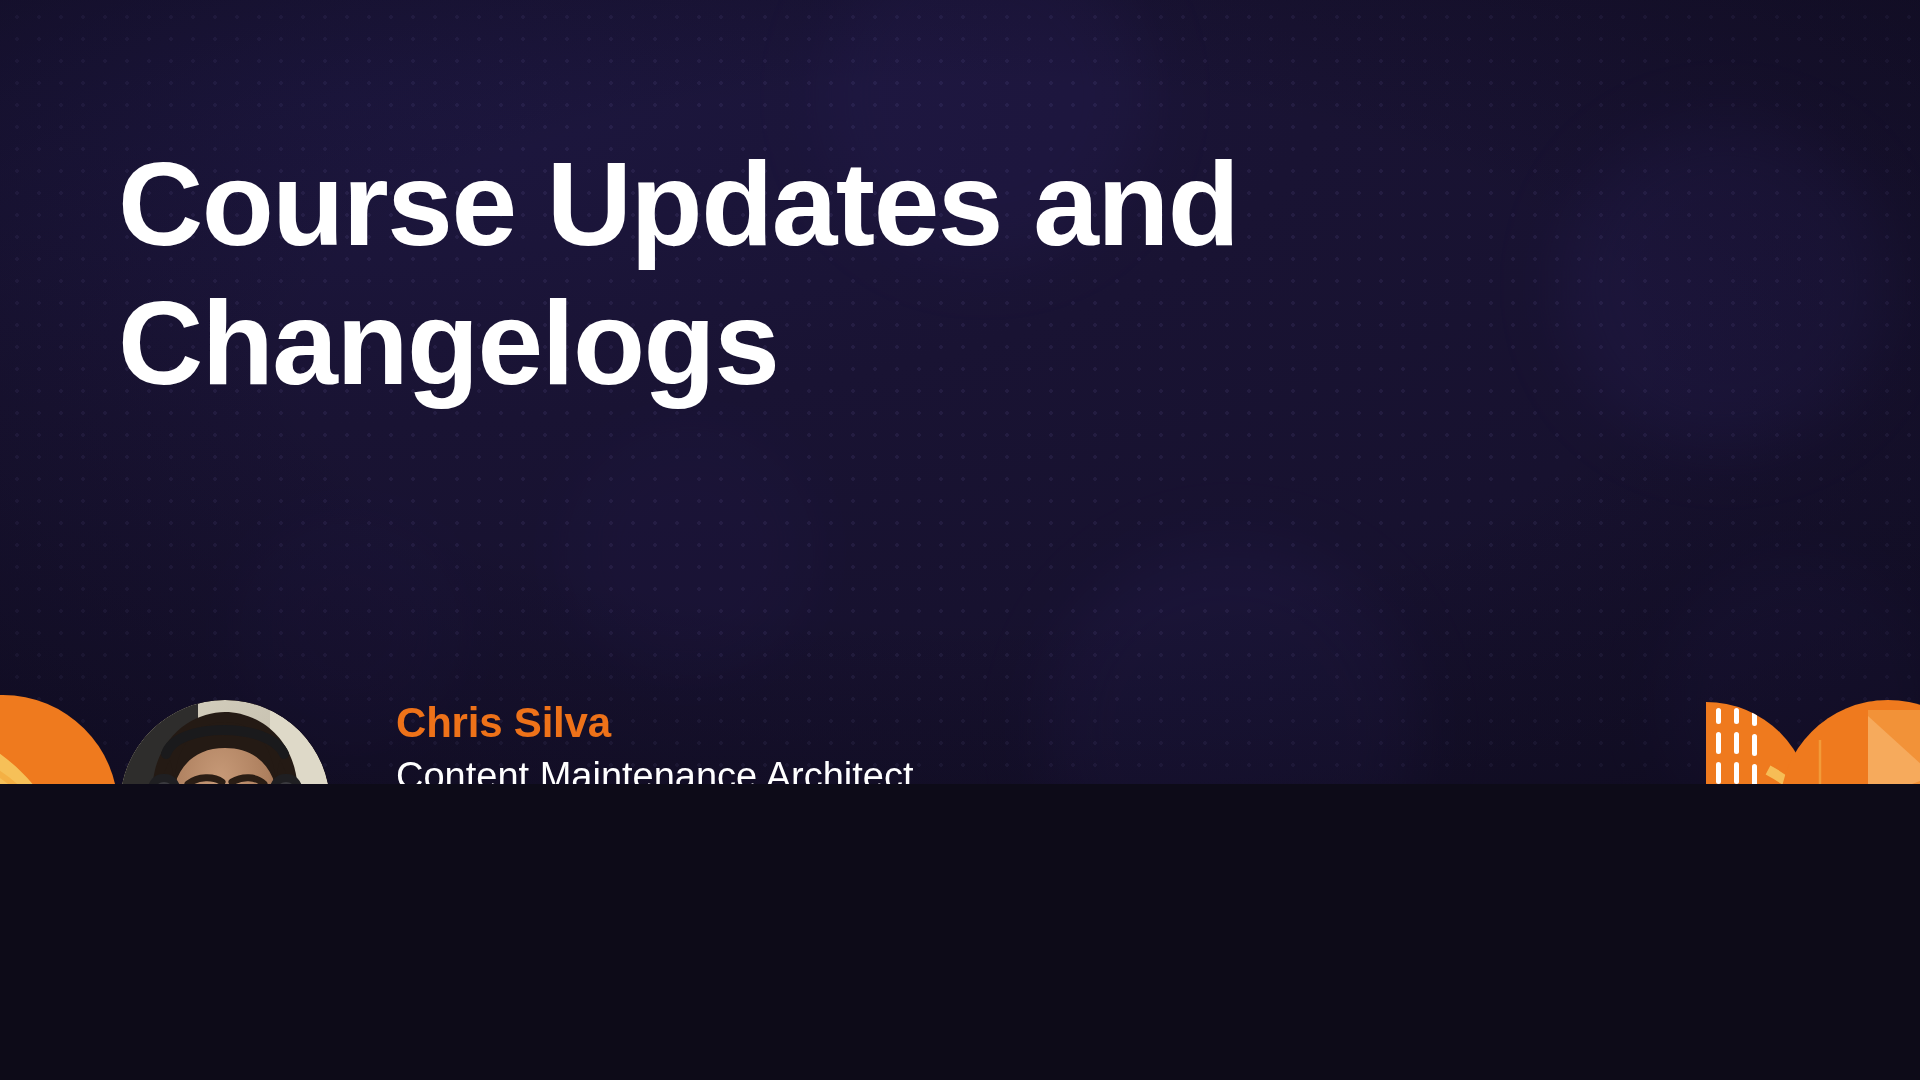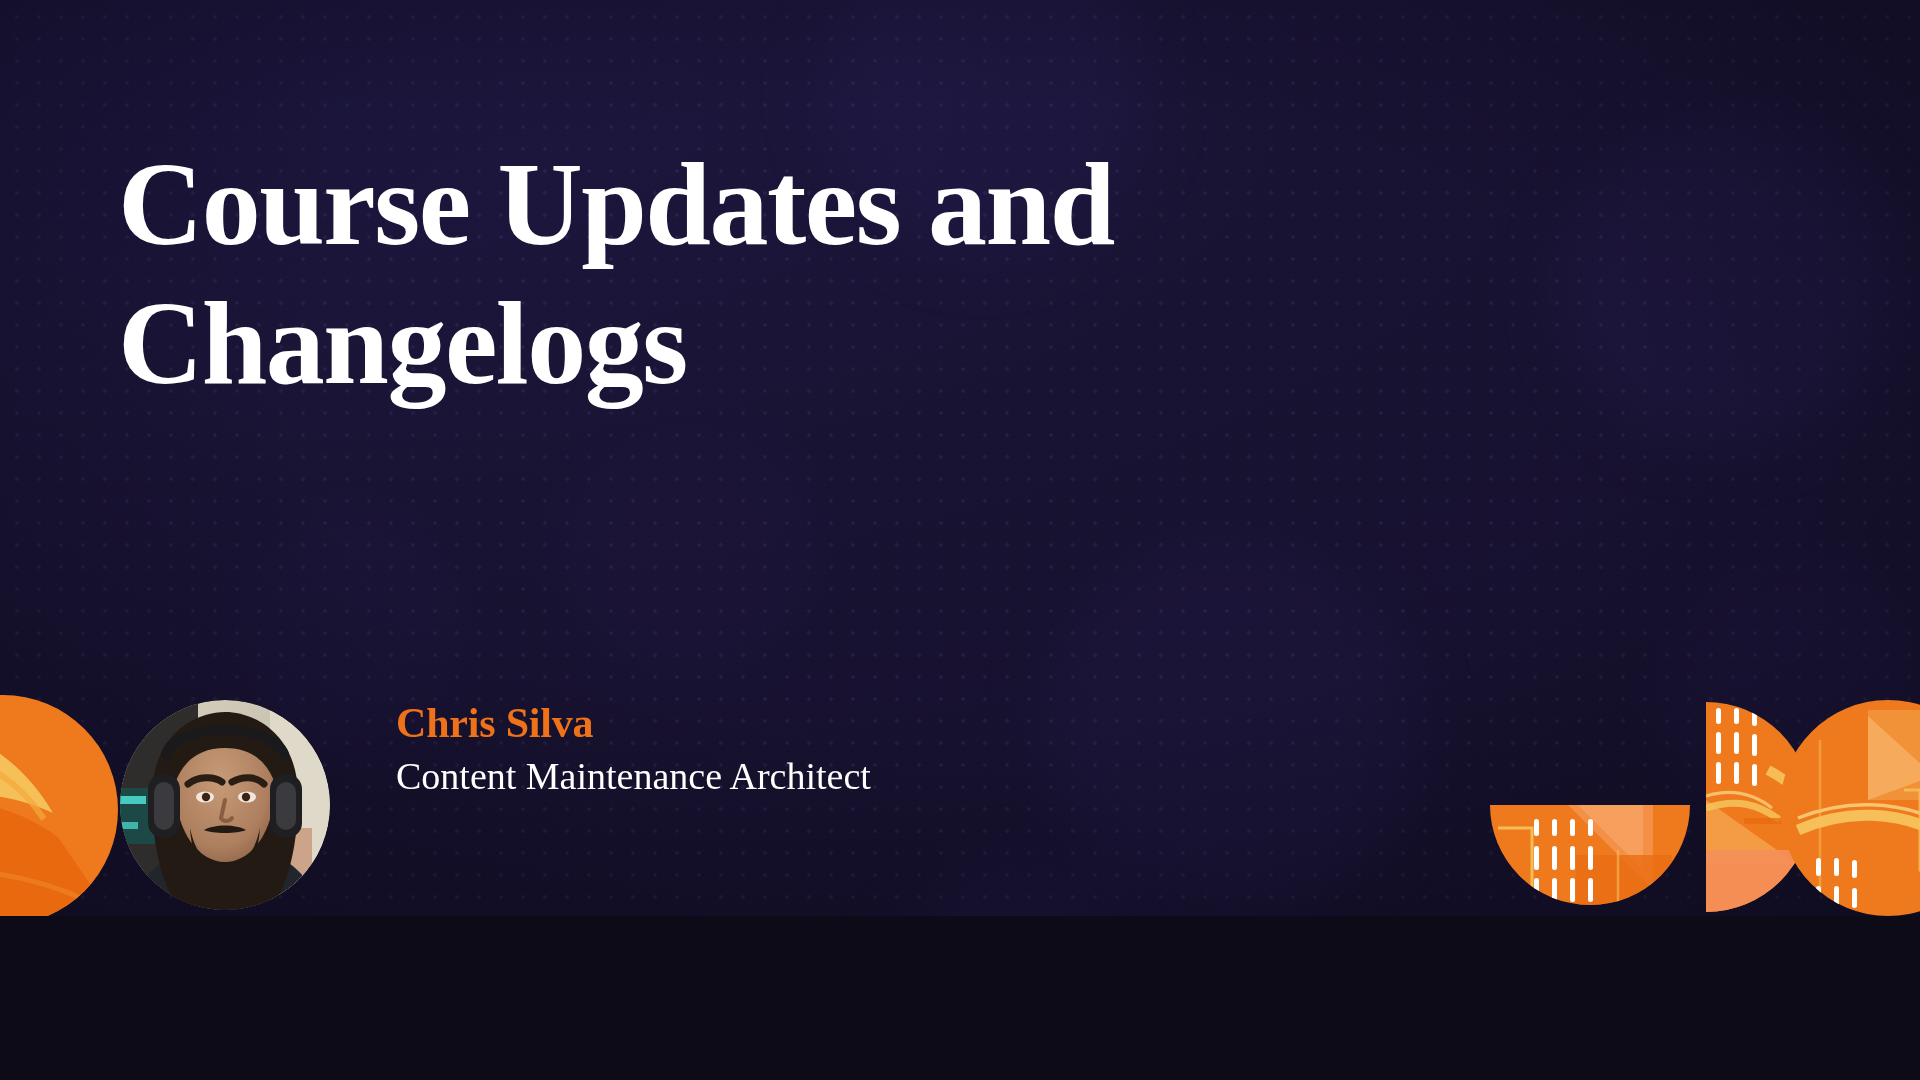--- a/index.html
+++ b/index.html
@@ -7,24 +7,23 @@
     padding: 0;
     background: #0d0b18;
   }
   body {
     font-family: "Liberation Sans", sans-serif;
   }
 
   #slide {
     position: relative;
     width: 1920px;
-    height: 916px;
+    height: 784px;
     overflow: hidden;
     background: #404040;
-    font-family: Liberation Serif, serif;
   }
 
   
   .bg-base {
     position: absolute;
     inset: 0;
     background: radial-gradient(ellipse 120% 100% at 18% 12%, #1d1740 0%, #191333 42%, #15102b 100%);
   }
   .bg-blobs {
     position: absolute;

